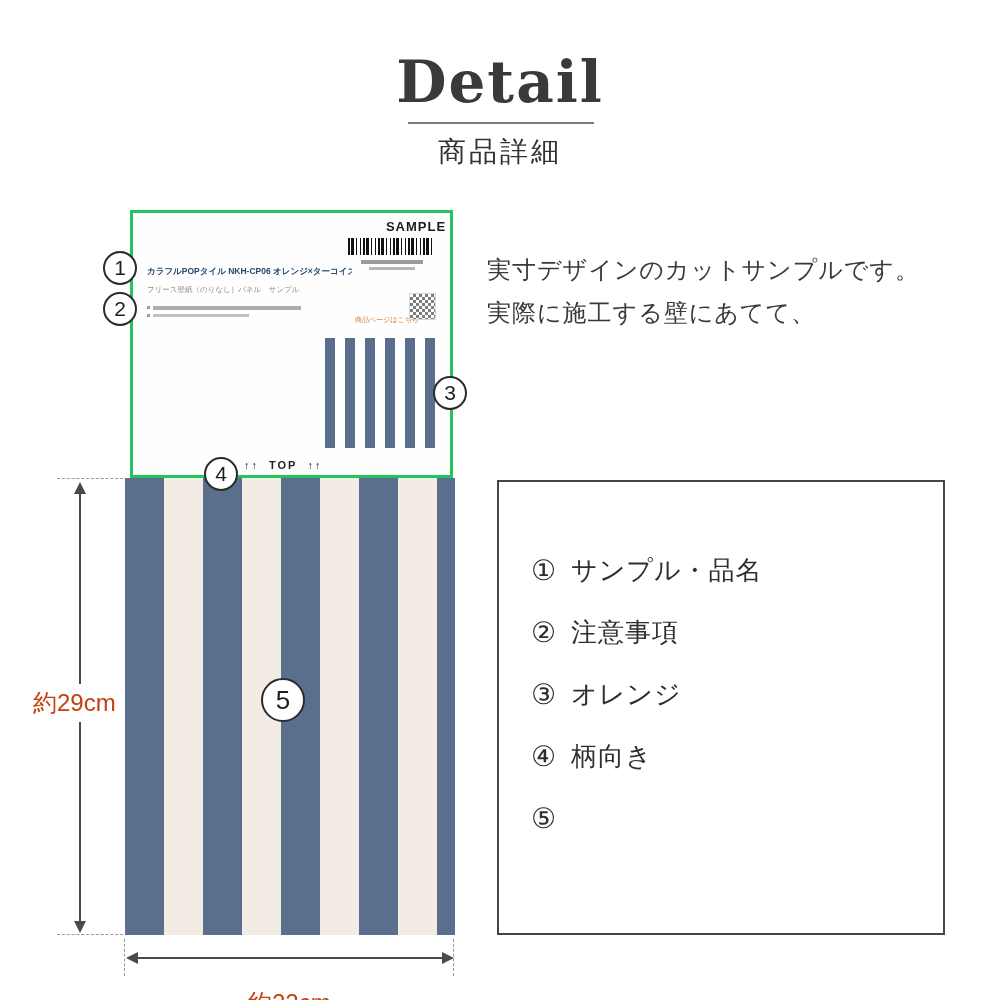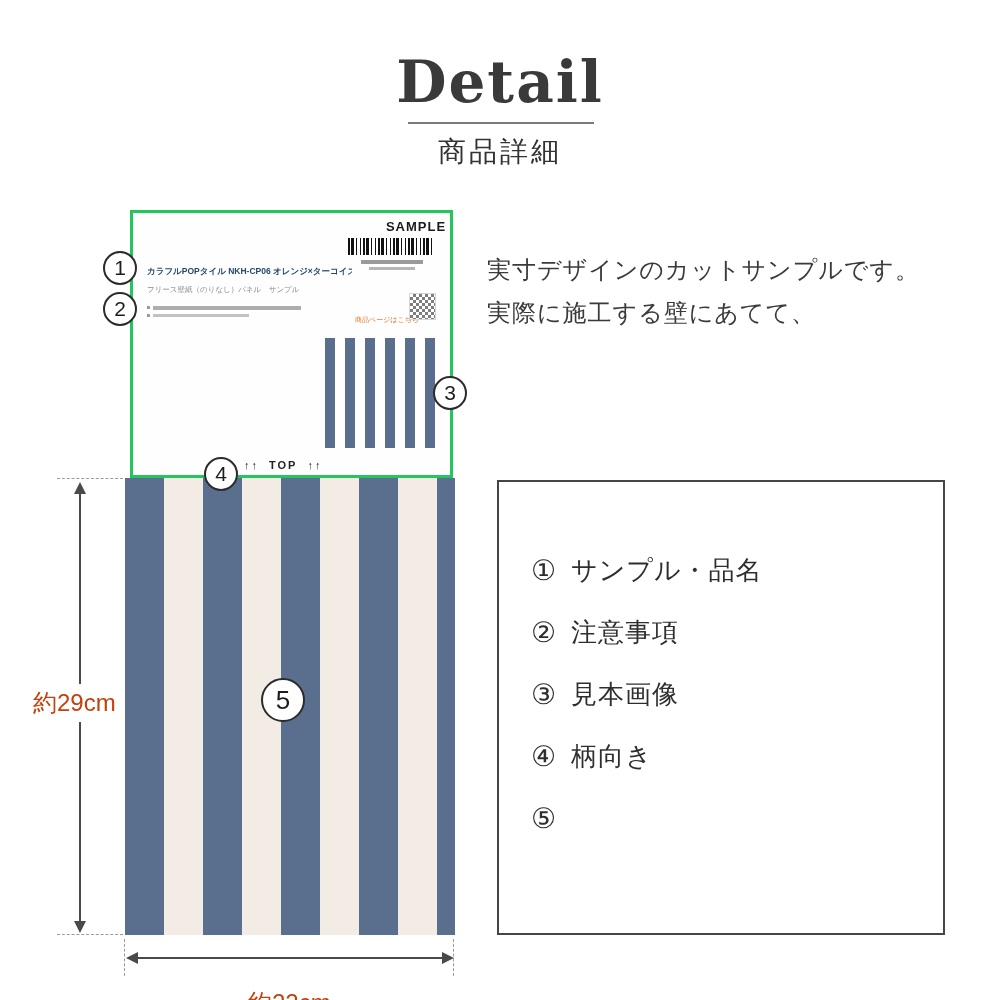--- a/index.html
+++ b/index.html
@@ -149,21 +149,21 @@
     <div class="legend-item">
       <span class="legend-num">①</span>
       <span>サンプル・品名</span>
     </div>
     <div class="legend-item">
       <span class="legend-num">②</span>
       <span>注意事項</span>
     </div>
     <div class="legend-item">
       <span class="legend-num">③</span>
-      <span>見本画像</span>
+      <span>オレンジ</span>
     </div>
     <div class="legend-item">
       <span class="legend-num">④</span>
       <span>柄向き</span>
     </div>
     <div class="legend-item">
       <span class="legend-num">⑤</span>
     </div>
   </div>
 

